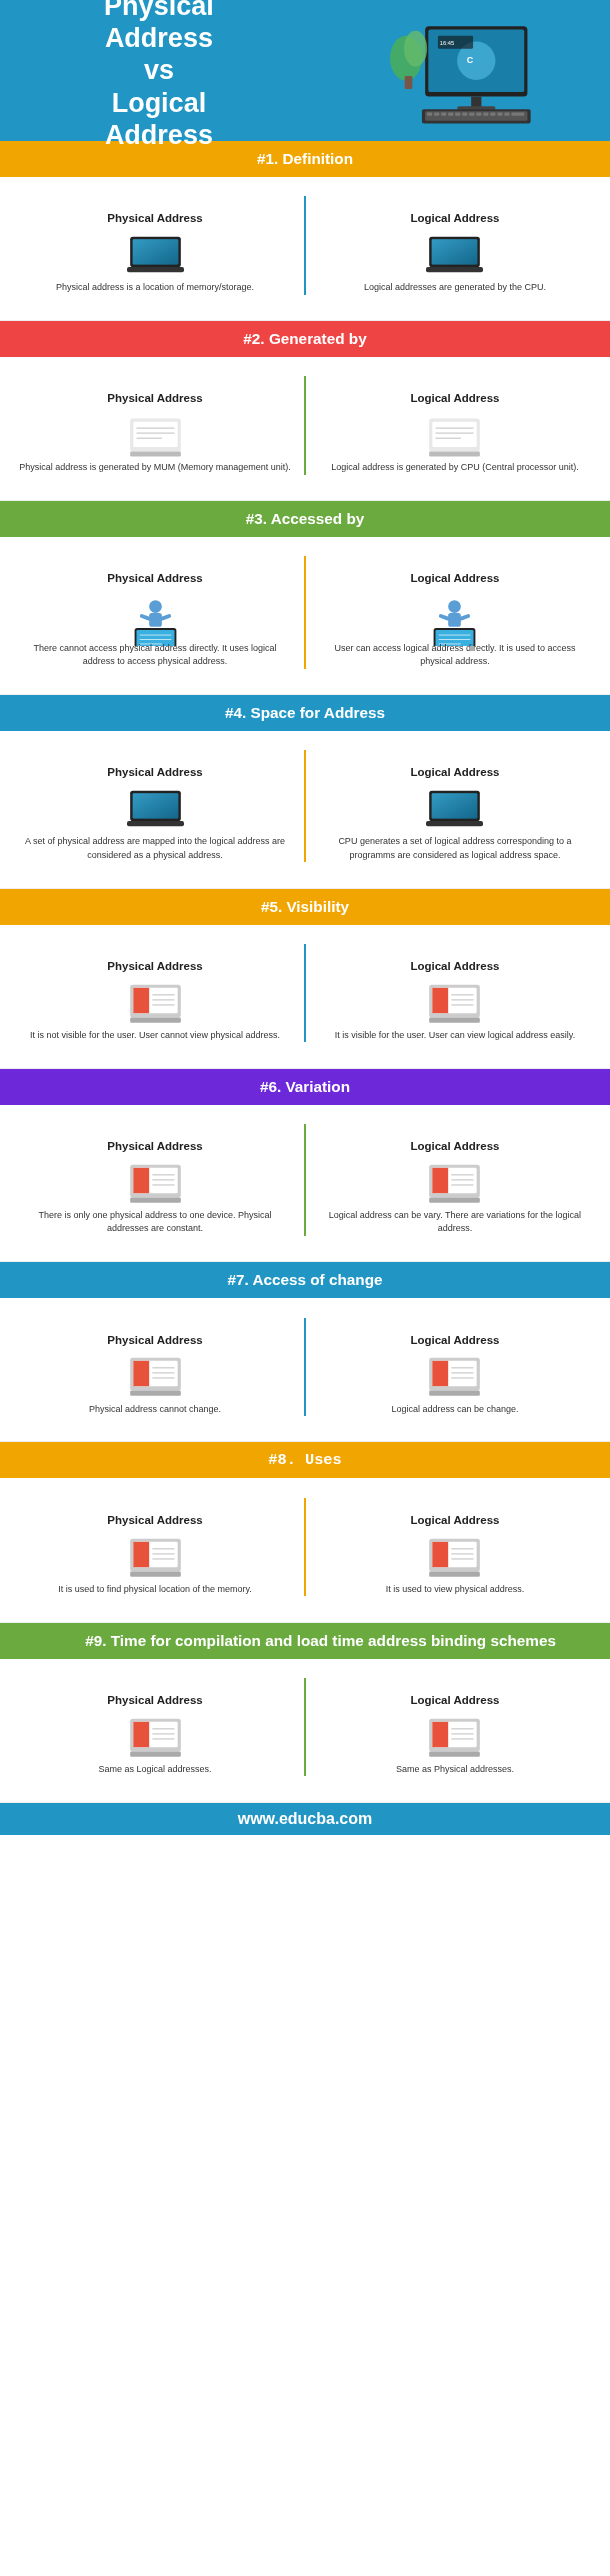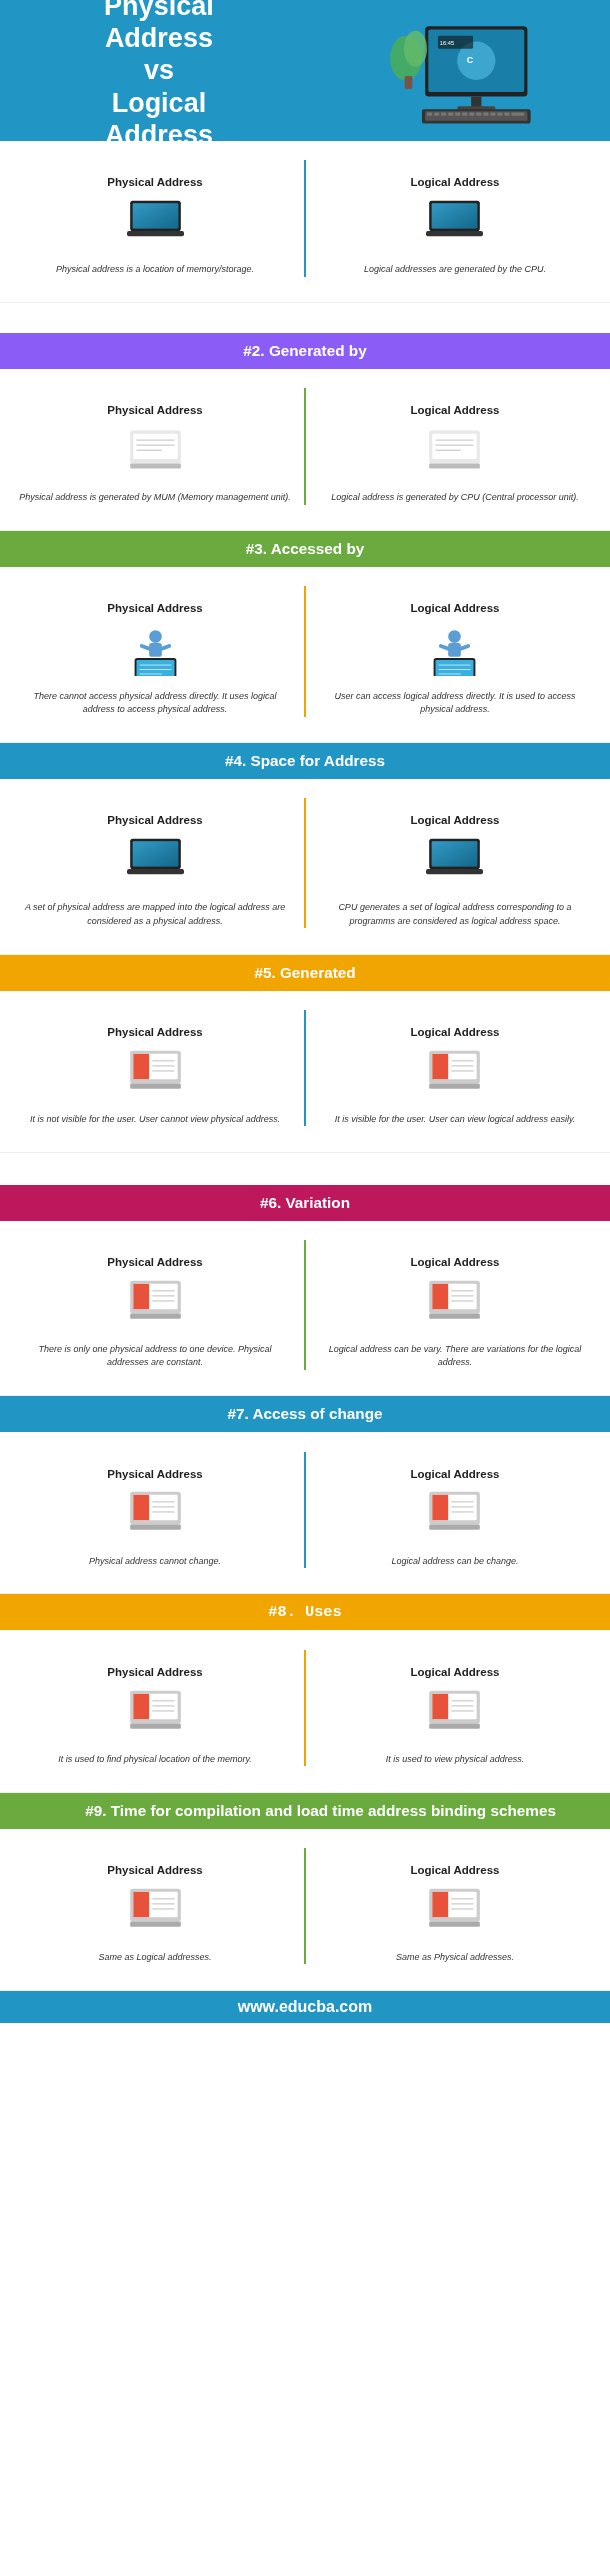--- a/index.html
+++ b/index.html
@@ -73,22 +73,21 @@
       color: #222;
       margin-bottom: 7.7px;
       text-align: center;
       margin-top: 16px;
     }
     .col-text {
       font-size: 9px;
       color: #333;
       text-align: center;
       line-height: 1.5;
-      margin-top: 19px;
-      font-style: italic;
+      margin-top: 1px;
     }
 
     
     .laptop-icon {
       width: 57px;
       height: 42px;
       margin: 3.2px auto;
     }
 
     
@@ -151,20 +150,23 @@
       <rect x="182" y="165" width="8" height="5" rx="1" fill="#777"></rect>
       <rect x="193" y="165" width="8" height="5" rx="1" fill="#777"></rect>
       <rect x="204" y="165" width="8" height="5" rx="1" fill="#777"></rect>
       <rect x="215" y="165" width="20" height="5" rx="1" fill="#777"></rect>
     </svg>
   </div>
 </div>
 
 <div id="sections-container">
     <div class="section-wrapper">
+    <div class="section-header" style="background:#f0a500;">
+      <span>#1. </span><span>Definition</span>
+    </div>
     <div class="section-content">
       <div class="col">
         <div class="col-title">Physical Address</div>
         <div class="laptop-icon"><svg viewBox="0 0 90 65" width="57" height="42">
     <rect x="5" y="2" width="80" height="48" rx="4" fill="#222"></rect>
     <rect x="9" y="6" width="72" height="40" rx="2" fill="#1a7fa8"></rect>
 
     <rect x="9" y="6" width="72" height="40" rx="2" fill="url(#screenGrad)" opacity="0.5"></rect>
     <defs>
       <linearGradient id="screenGrad" x1="0" y1="0" x2="1" y2="1">
@@ -190,21 +192,21 @@
         <stop offset="100%" stop-color="#0d4f6e"></stop>
       </linearGradient>
     </defs>
     <rect x="0" y="50" width="90" height="8" rx="3" fill="#333"></rect>
   </svg></div>
         <div class="col-text">Logical addresses are generated by the CPU.</div>
       </div>
     </div>
   </div>
     <div class="section-wrapper">
-    <div class="section-header" style="background:#8b5cf6;margin-top:30px;">
+    <div class="section-header" style="background:#ef4444;">
       <span>#2. </span><span>Generated by</span>
     </div>
     <div class="section-content">
       <div class="col">
         <div class="col-title">Physical Address</div>
         <div class="laptop-icon"><svg viewBox="0 0 90 65" width="57" height="42">
       <rect x="5" y="5" width="80" height="52" rx="4" fill="#e8e8e8"></rect>
       <rect x="10" y="10" width="70" height="40" rx="2" fill="#fff"></rect>
 
       <line x1="15" y1="20" x2="75" y2="20" stroke="#ccc" stroke-width="2"></line>
@@ -313,21 +315,21 @@
       </linearGradient>
     </defs>
     <rect x="0" y="50" width="90" height="8" rx="3" fill="#333"></rect>
   </svg></div>
         <div class="col-text">CPU generates a set of logical address corresponding to a programms are considered as logical address space.</div>
       </div>
     </div>
   </div>
     <div class="section-wrapper">
     <div class="section-header" style="background:#f0a500;">
-      <span>#5. </span><span>Generated</span>
+      <span>#5. </span><span>Visibility</span>
     </div>
     <div class="section-content">
       <div class="col">
         <div class="col-title">Physical Address</div>
         <div class="laptop-icon"><svg viewBox="0 0 90 65" width="57" height="42">
       <rect x="5" y="2" width="80" height="52" rx="4" fill="#ccc"></rect>
       <rect x="10" y="7" width="70" height="40" rx="2" fill="#fff"></rect>
 
       <rect x="10" y="7" width="25" height="40" fill="#e8523a"></rect>
 
@@ -350,21 +352,21 @@
       <line x1="40" y1="18" x2="75" y2="18" stroke="#ccc" stroke-width="2"></line>
       <line x1="40" y1="26" x2="75" y2="26" stroke="#ccc" stroke-width="2"></line>
       <line x1="40" y1="34" x2="75" y2="34" stroke="#ccc" stroke-width="2"></line>
       <rect x="5" y="54" width="80" height="8" rx="2" fill="#aaa"></rect>
     </svg></div>
         <div class="col-text">It is visible for the user. User can view logical address easily.</div>
       </div>
     </div>
   </div>
     <div class="section-wrapper">
-    <div class="section-header" style="background:#be185d;margin-top:32px;">
+    <div class="section-header" style="background:#6d28d9;">
       <span>#6. </span><span>Variation</span>
     </div>
     <div class="section-content">
       <div class="col">
         <div class="col-title">Physical Address</div>
         <div class="laptop-icon"><svg viewBox="0 0 90 65" width="57" height="42">
       <rect x="5" y="2" width="80" height="52" rx="4" fill="#ccc"></rect>
       <rect x="10" y="7" width="70" height="40" rx="2" fill="#fff"></rect>
 
       <rect x="10" y="7" width="25" height="40" fill="#e8523a"></rect>

